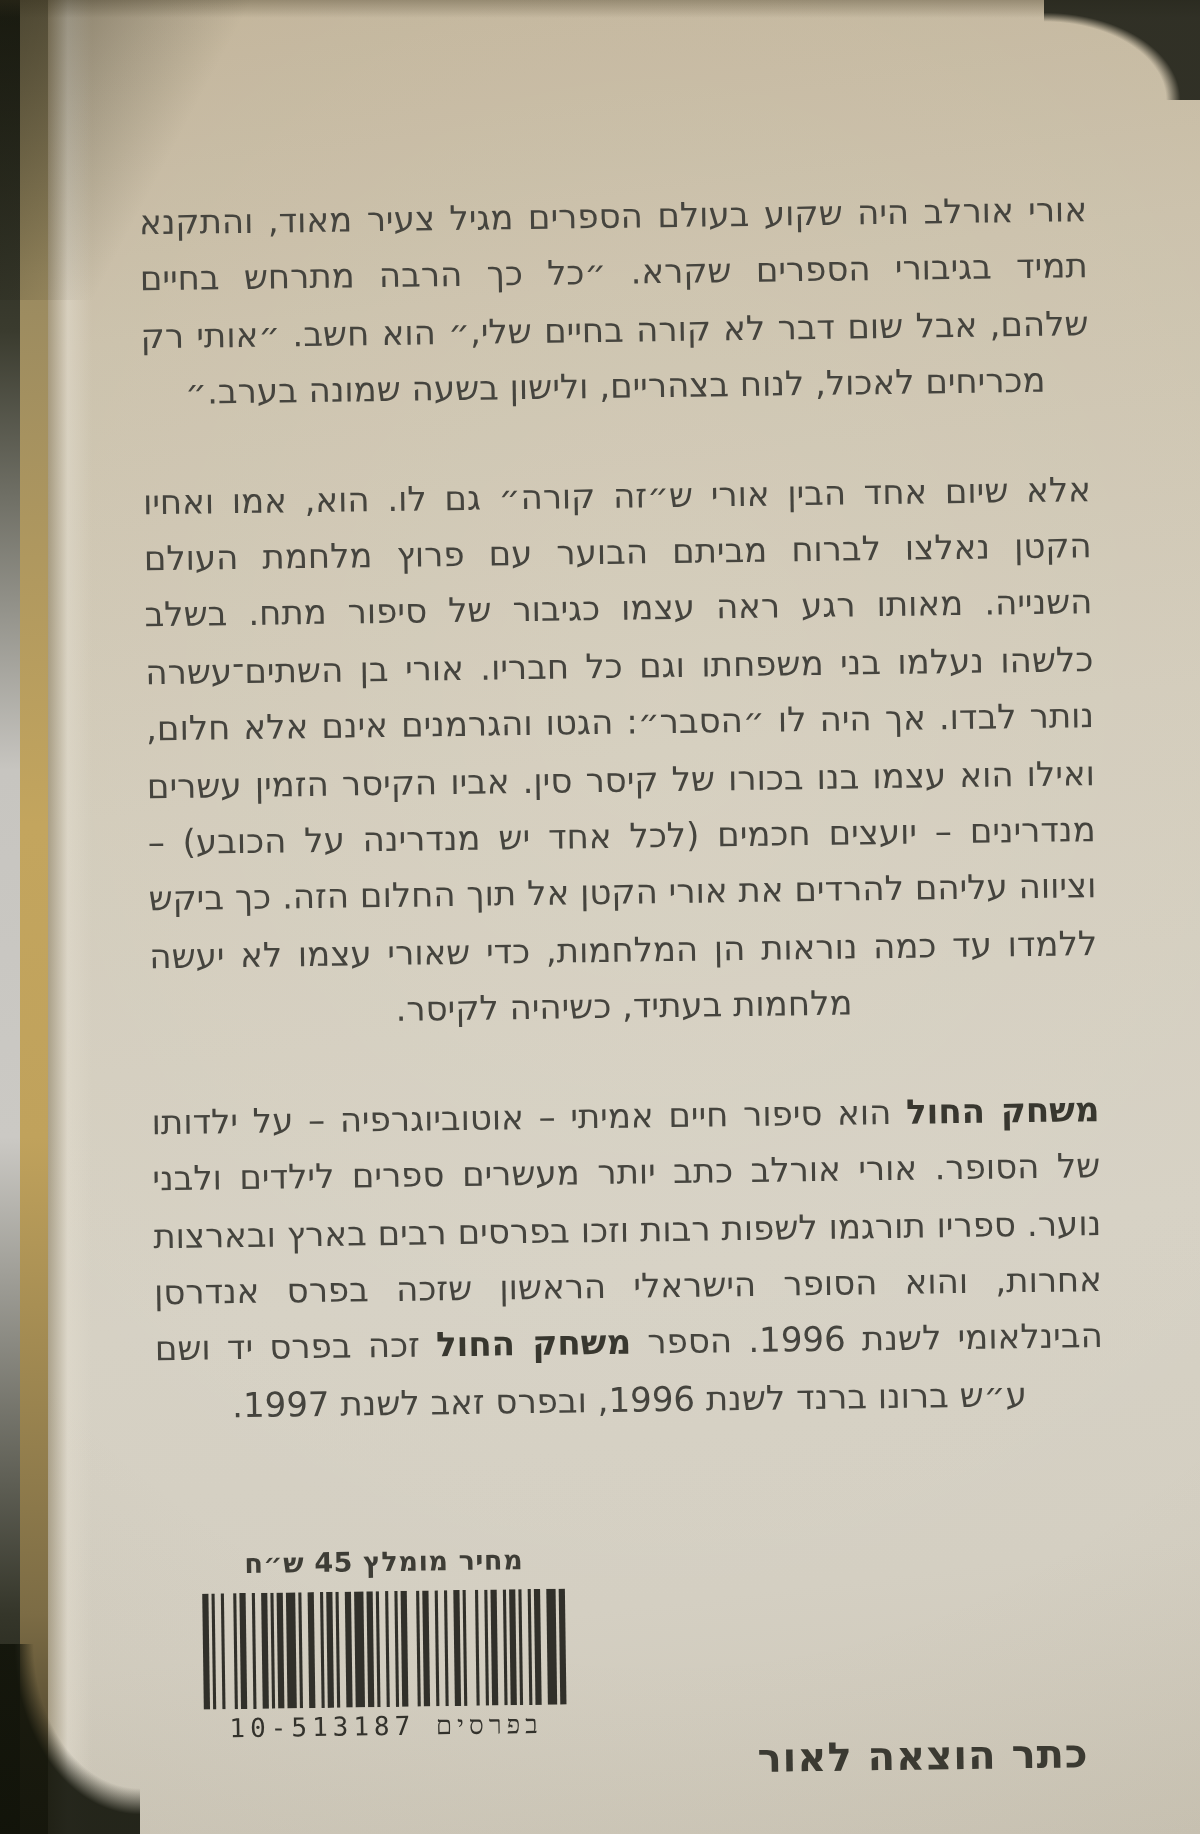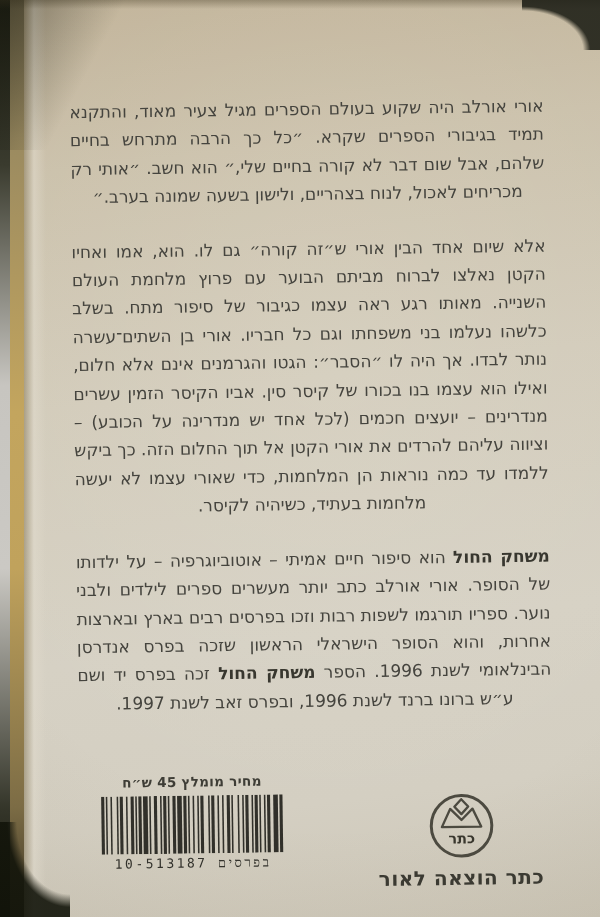--- a/index.html
+++ b/index.html
@@ -103,25 +103,17 @@
           <rect x="167.85" y="0" width="3.1" height="58" fill="#31302a"></rect>
           <rect x="174.04999999999998" y="0" width="4.65" height="58" fill="#31302a"></rect>
           <rect x="180.25" y="0" width="3.1" height="58" fill="#31302a"></rect>
         </svg>
       <div class="barcode-label">
         <span>בפרסים</span>
         <span dir="ltr">10-513187</span>
       </div>
     </div>
 
-    <div class="logo">
-      <svg width="68" height="68" viewBox="0 0 64 64">
-        <circle cx="32" cy="32" r="28.5" fill="none" stroke="#4c4a40" stroke-width="2.8"></circle>
-        <path d="M32 7 L38.5 14 L32 21 L25.5 14 Z" fill="none" stroke="#4c4a40" stroke-width="2.2" stroke-linejoin="round"></path>
-        <path d="M13.5 33 L21.5 16 L32 26.5 L42.5 16 L50.5 33 Z" fill="none" stroke="#4c4a40" stroke-width="2.2" stroke-linejoin="round"></path>
-        <text x="32" y="48.5" text-anchor="middle" font-family="DejaVu Sans, sans-serif" font-size="13.5" font-weight="bold" fill="#38362d">כתר</text>
-      </svg>
-    </div>
 
     <div class="publisher-name">כתר הוצאה לאור</div>
 
   </div>
 </div>
 
 </body></html>

